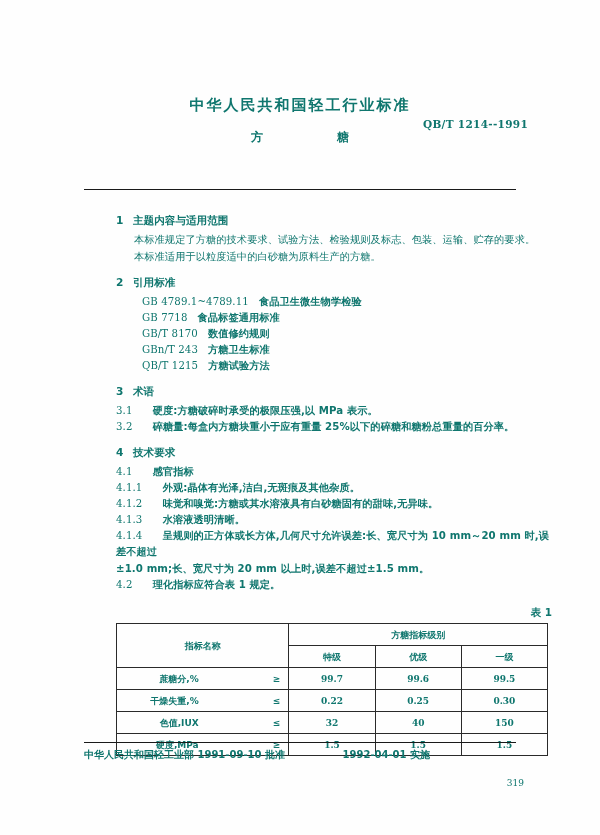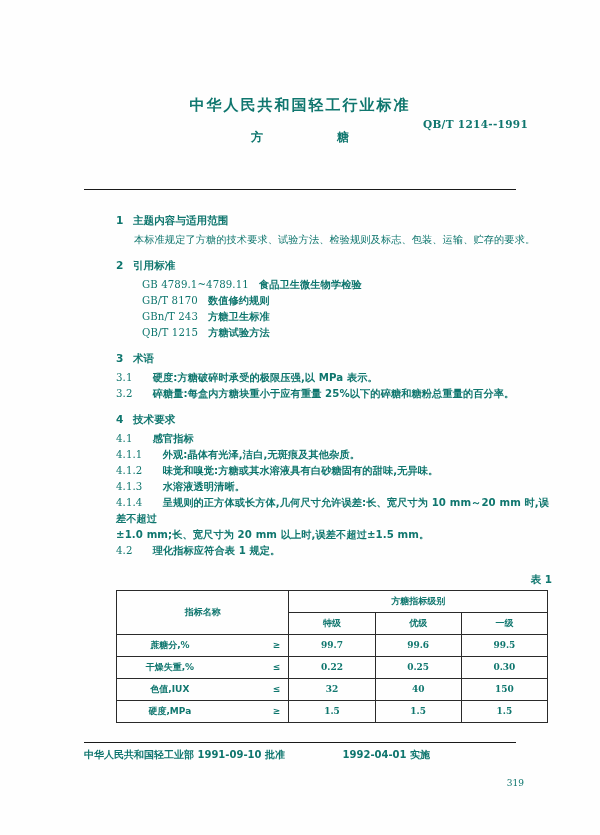--- a/index.html
+++ b/index.html
@@ -136,21 +136,21 @@
     table-layout: fixed;
   }
   table.spec td, table.spec th {
     border: 0.8px solid #2a2a2a;
     padding: 3px 4px;
     text-align: center;
     font-weight: bold;
     height: 15px;
   }
   table.spec .rowhead {
-    text-align: center;
+    text-align: right;
     padding-left: 24px;
     width: 150px;
     border-right: none;
   }
   table.spec .op {
     width: 40px;
     text-align: right;
     padding-right: 8px;
     border-left: none;
     font-family: "DejaVu Sans", "Liberation Sans", sans-serif;
@@ -214,25 +214,27 @@
     </div>
 
     <div class="rule-top"></div>
 
     <div class="body">
 
       <div class="sec-head">
         <span class="num">1</span><span>主题内容与适用范围</span>
       </div>
       <p class="para">本标准规定了方糖的技术要求、试验方法、检验规则及标志、包装、运输、贮存的要求。</p>
+      <p class="para">本标准适用于以粒度适中的白砂糖为原料生产的方糖。</p>
 
       <div class="sec-head">
         <span class="num">2</span><span>引用标准</span>
       </div>
       <p class="ref-line"><span>GB 4789.1~4789.11</span>&nbsp;&nbsp;&nbsp;<span class="cn">食品卫生微生物学检验</span></p>
+      <p class="ref-line"><span>GB 7718</span>&nbsp;&nbsp;&nbsp;<span class="cn">食品标签通用标准</span></p>
       <p class="ref-line"><span>GB/T 8170</span>&nbsp;&nbsp;&nbsp;<span class="cn">数值修约规则</span></p>
       <p class="ref-line"><span>GBn/T 243</span>&nbsp;&nbsp;&nbsp;<span class="cn">方糖卫生标准</span></p>
       <p class="ref-line"><span>QB/T 1215</span>&nbsp;&nbsp;&nbsp;<span class="cn">方糖试验方法</span></p>
 
       <div class="sec-head">
         <span class="num">3</span><span>术语</span>
       </div>
       <p class="clause"><span class="cnum">3.1</span>&nbsp;&nbsp;<span class="ctext">硬度:方糖破碎时承受的极限压强,以 MPa 表示。</span></p>
       <p class="clause"><span class="cnum">3.2</span>&nbsp;&nbsp;<span class="ctext">碎糖量:每盒内方糖块重小于应有重量 25%以下的碎糖和糖粉总重量的百分率。</span></p>
 

